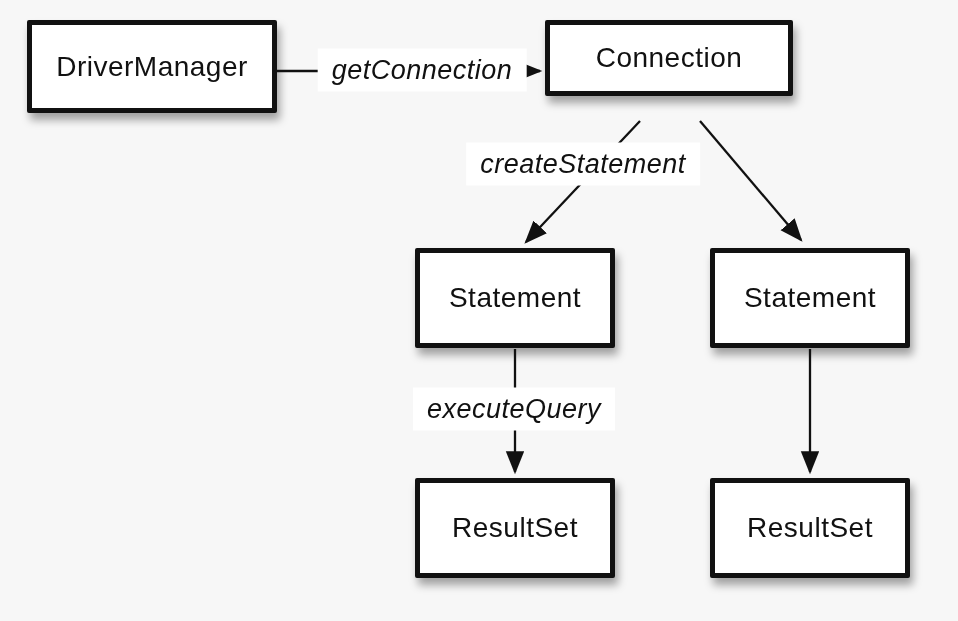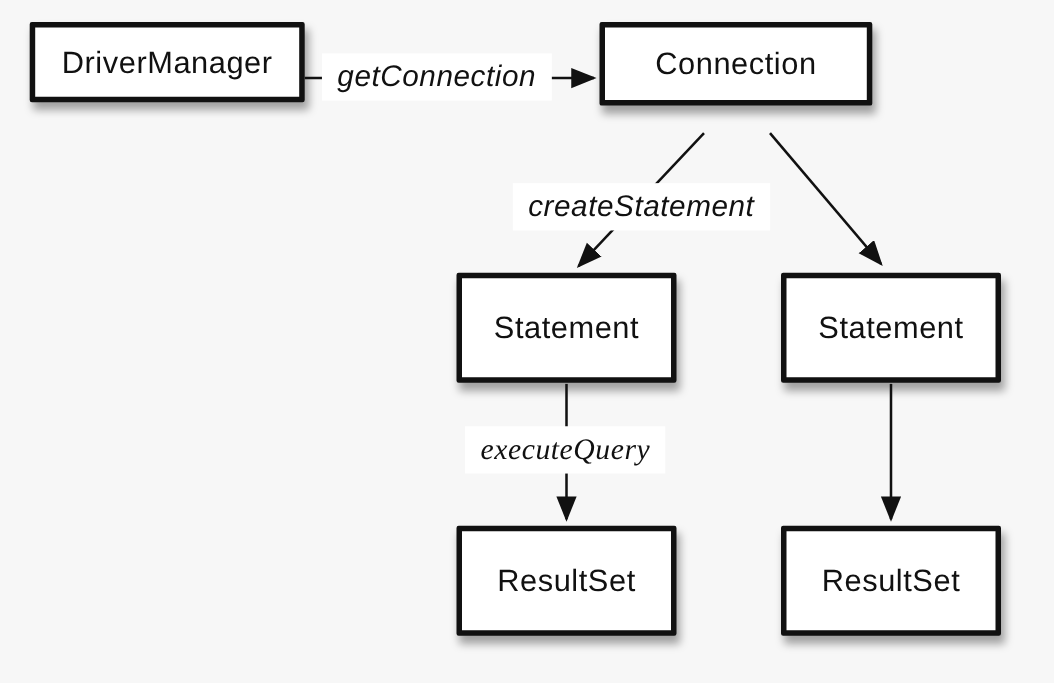--- a/index.html
+++ b/index.html
@@ -50,30 +50,30 @@
     color: #111111;
     font-size: 27px;
     font-style: italic;
     font-weight: 500;
     padding: 6px 14px;
     white-space: nowrap;
     z-index: 3;
     letter-spacing: 0.5px;
   }
   
-  #node-driver-manager { left: 27px;  top: 20px;  width: 250px; height: 73px; }
+  #node-driver-manager { left: 27px;  top: 20px;  width: 250px; height: 93px; }
   #node-connection     { left: 545px; top: 20px;  width: 248px; height: 76px; }
   #node-statement-1    { left: 415px; top: 248px; width: 200px; height: 100px; }
   #node-statement-2    { left: 710px; top: 248px; width: 200px; height: 100px; }
   #node-resultset-1    { left: 415px; top: 478px; width: 200px; height: 100px; }
   #node-resultset-2    { left: 710px; top: 478px; width: 200px; height: 100px; }
   
-  #label-getconnection   { left: 397px; top: 70px;  }
-  #label-createstatement { left: 583px; top: 188px; }
-  #label-executequery    { left: 514px; top: 409px; font-family: Liberation Serif, serif; }
+  #label-getconnection   { left: 422px; top: 70px;  }
+  #label-createstatement { left: 583px; top: 164px; }
+  #label-executequery    { left: 514px; top: 409px; }
 </style>
 </head>
 <body>
 
 <div id="canvas">
 
   <div class="node" id="node-driver-manager">
     <span class="node-label">DriverManager</span>
   </div>
   <div class="node" id="node-connection">

